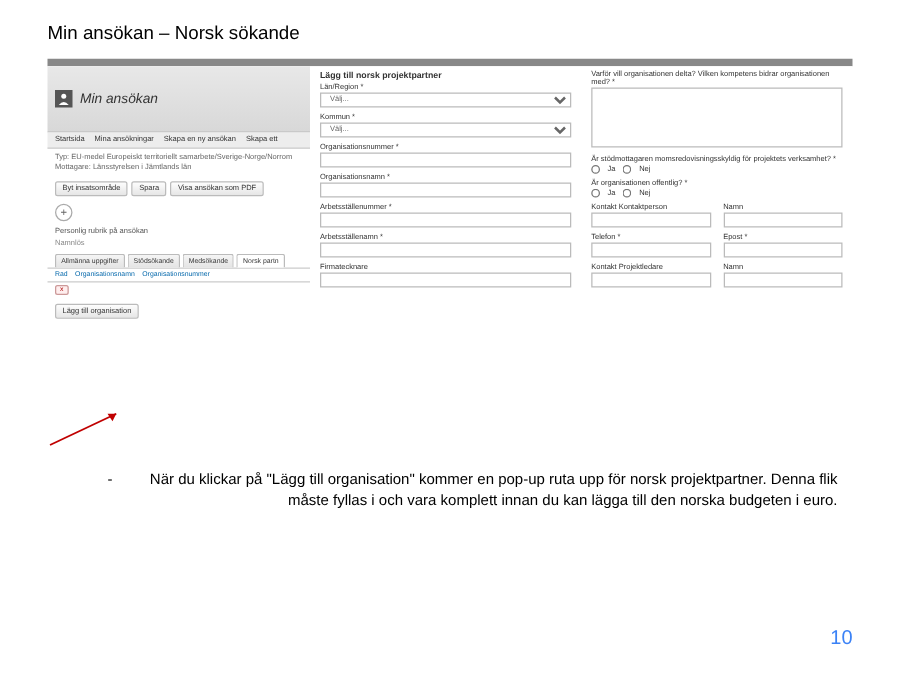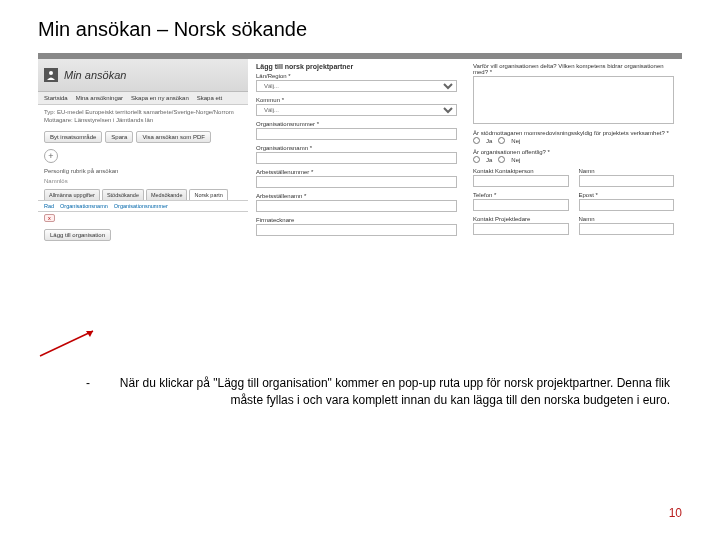--- a/index.html
+++ b/index.html
@@ -1,21 +1,21 @@
 <!DOCTYPE html>
 <html><head>
 <meta charset="utf-8">
 <style>
   * { box-sizing: border-box; margin: 0; padding: 0; }
   body { font-family: Arial, sans-serif; width: 720px; height: 540px; background: #fff; position: relative; }
   .slide { padding: 18px 38px 0 38px; }
-  h1 { font-size: 20px; font-weight: 400; margin-bottom: 12px; }
+  h1 { font-size: 15px; font-weight: 400; margin-bottom: 12px; }
   .app { display: flex; border-top: 6px solid #888; font-size: 7px; color: #444; }
   .left { width: 210px; background: #fff; }
-  .header { background: linear-gradient(#e8e8e8,#d8d8d8); display: flex; align-items: center; padding: 9px 6px; border-bottom: 1px solid #bbb; }
+  .header { background: linear-gradient(#e8e8e8,#d8d8d8); display: flex; align-items: center; padding: 19px 6px; border-bottom: 1px solid #bbb; }
   .logo { width: 14px; height: 14px; background: #555; display: flex; align-items: center; justify-content: center; margin-right: 6px; }
   .logo svg { width: 10px; height: 10px; fill: #fff; }
   .appname { font-size: 11px; font-style: italic; color: #333; }
   .menubar { background: #ededed; padding: 3px 6px; display: flex; gap: 8px; font-size: 6px; color: #333; border-bottom: 1px solid #ccc; }
   .meta { padding: 3px 6px; font-size: 6px; color: #666; line-height: 1.4; }
   .tbrow { display: flex; gap: 3px; padding: 3px 6px; }
   .btn { background: linear-gradient(#fdfdfd,#e6e6e6); border: 1px solid #bbb; border-radius: 2px; padding: 2px 5px; font-size: 6px; color: #333; }
   .plus { width: 14px; height: 14px; border: 1px solid #aaa; border-radius: 50%; display: flex; align-items: center; justify-content: center; margin: 3px 6px; font-size: 9px; color: #666; }
   .label { padding: 2px 6px; font-size: 6px; color: #555; }
   .tabs { display: flex; gap: 2px; padding: 3px 6px 0 6px; }
@@ -36,21 +36,21 @@
   .bigarea { height: 48px; resize: none; }
   .radios { font-size: 6px; display: flex; gap: 6px; align-items: center; color: #333; }
   .radios input { width: 7px; height: 7px; }
   .tworow { display: flex; gap: 10px; }
   .tworow > div { flex: 1; }
 
   .arrow { position: absolute; left: 38px; top: 328px; }
   .bullet { position: absolute; left: 60px; top: 375px; width: 610px; font-size: 12px; line-height: 1.4; text-align: right; }
   .bullet .dash { display: inline-block; width: 18px; vertical-align: top; }
   .bullet .txt { display: inline-block; width: 580px; }
-  .pagenum { position: absolute; right: 38px; bottom: 20px; font-size: 12px; color: #b91c1c; }
+  .pagenum { position: absolute; right: 38px; bottom: 20px; font-size: 16px; color: #3b82f6; }
 </style>
 </head>
 <body>
 
 <div class="slide">
   <h1>Min ansökan – Norsk sökande</h1>
 
   <div class="app">
     <div class="left">
       <div class="header">

